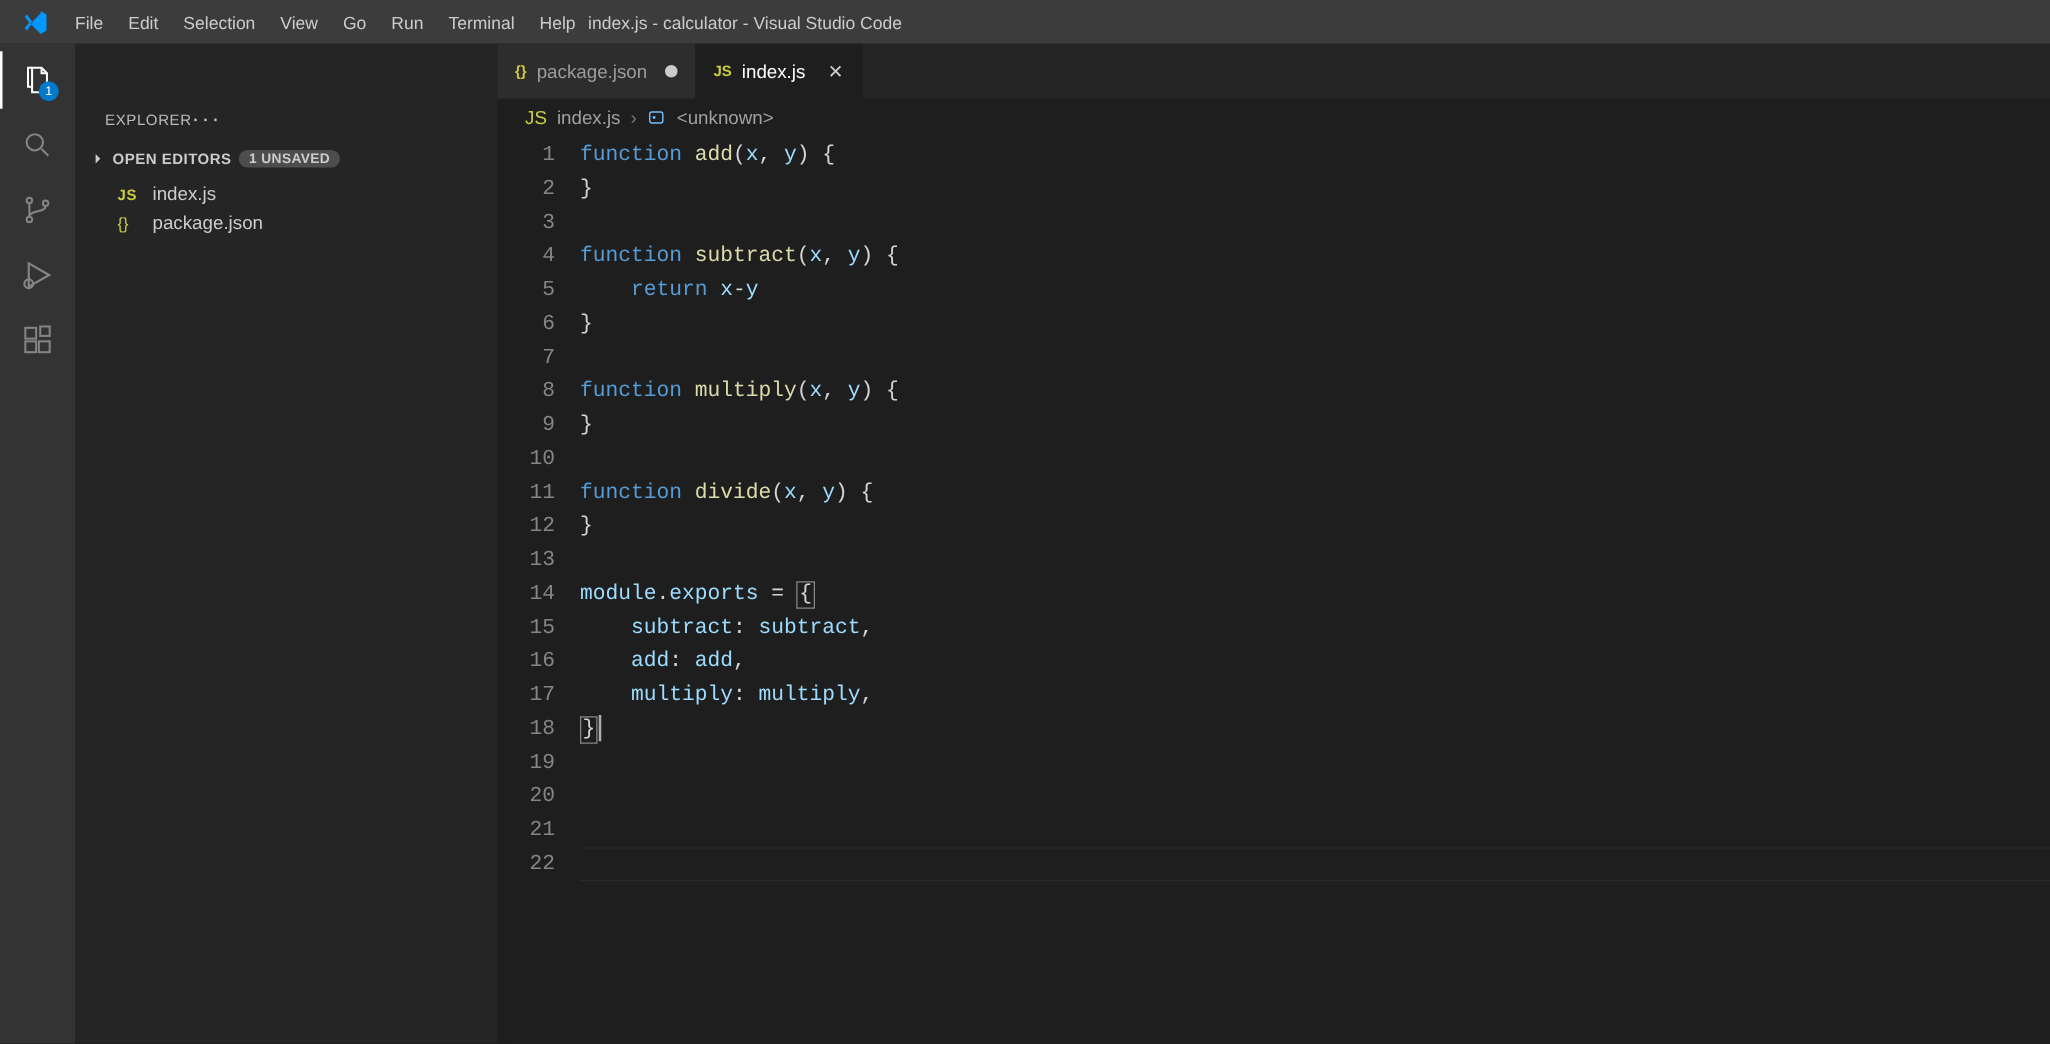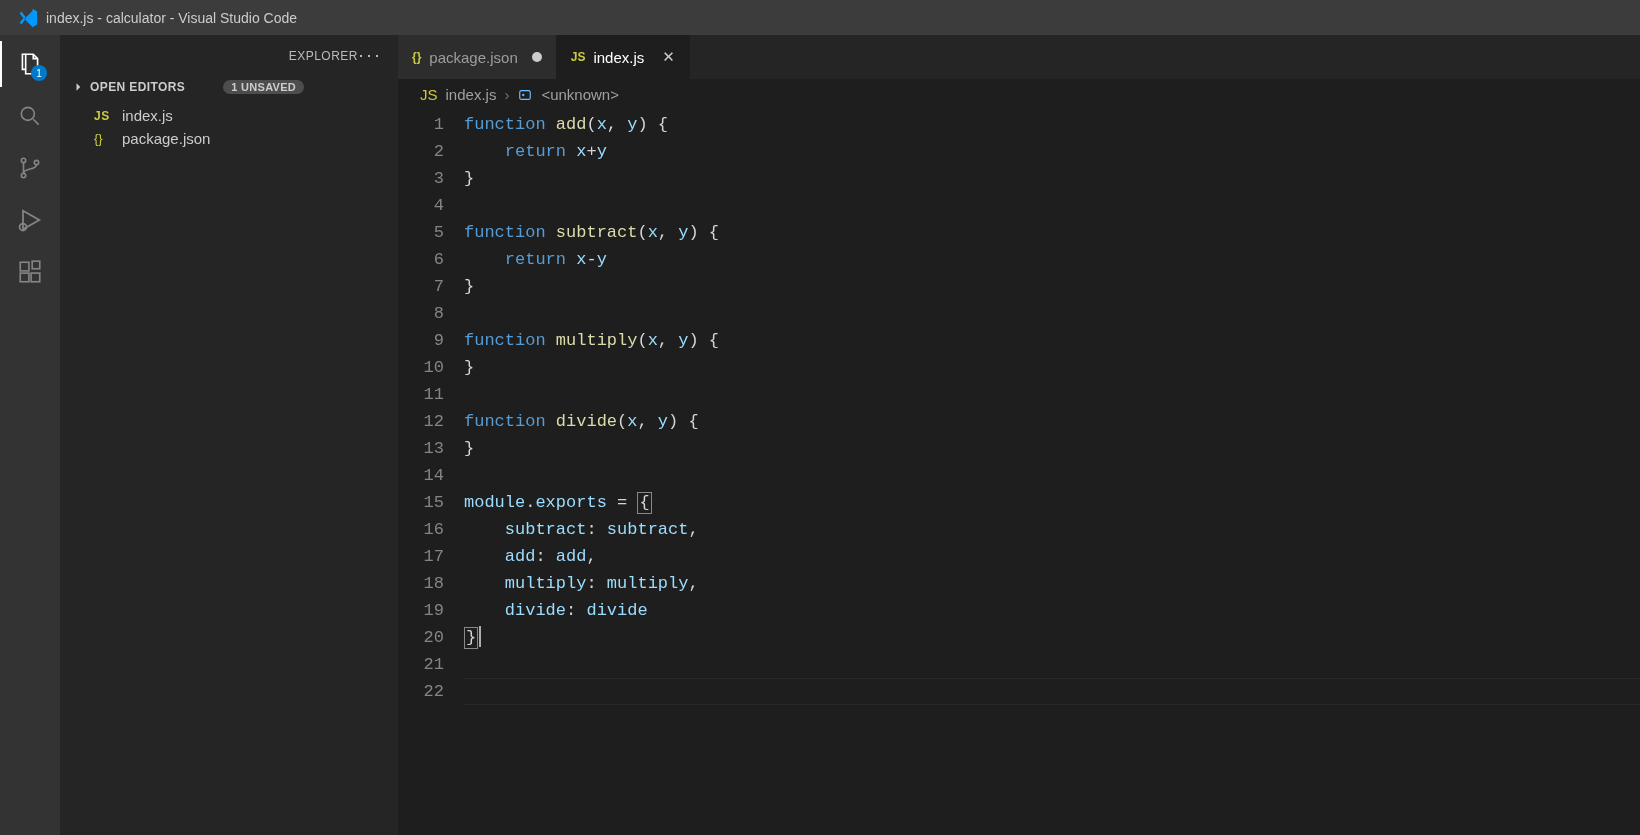--- a/index.html
+++ b/index.html
@@ -60,35 +60,35 @@
   }
 
   
   .sidebar {
     width: 338px;
     background: #252526;
     color: #cccccc;
     display:flex; flex-direction:column;
   }
   .sidebar-header {
-    display:flex; align-items:center; justify-content:flex-end;
+    display:flex; align-items:center; justify-content:flex-start;
     padding: 10px 16px 8px 24px;
-    font-size:12px; letter-spacing:0.5px; color:#bbbbbb;
+    font-size:12px; letter-spacing:0.5px; color:#bbbbbb;margin-top:40px;
   }
   .sidebar-header .more { color:#cccccc; font-size:18px; letter-spacing:2px; }
   .section-header {
     display:flex; align-items:center; gap:6px;
     padding: 6px 12px;
     font-size:12px; font-weight:700; letter-spacing:0.4px;
     color:#cccccc;
   }
   .chevron { width:12px; height:12px; display:inline-flex; align-items:center; justify-content:center; color:#cccccc;}
   .pill {
     background:#4d4d4d; color:#cccccc; border-radius:10px;
-    padding:1px 8px; font-size:11px; letter-spacing:0.3px;margin-left:32px;
+    padding:1px 8px; font-size:11px; letter-spacing:0.3px;
   }
   .tree { padding: 4px 0 0 0; }
   .tree-item {
     display:flex; align-items:center; gap:8px;
     padding: 3px 12px 3px 34px;
     font-size: 15px;
     color:#cccccc;
   }
   .file-icon-js {
     color:#cbcb41; font-weight:700; font-size:12px; letter-spacing:0.5px;
@@ -180,20 +180,30 @@
 </style>
 </head>
 <body>
 
 <div class="titlebar">
   <div class="logo">
     <svg width="22" height="22" viewBox="0 0 24 24">
         <path fill="#0098ff" d="M17 2l5 3v14l-5 3-9-9 9-9zM3 7l4 5-4 5 2 2 5-7-5-7-2 2z"></path>
       </svg>
   </div>
+  <div class="menus" id="menu-bar">
+      <div class="menu-item">File</div>
+      <div class="menu-item">Edit</div>
+      <div class="menu-item">Selection</div>
+      <div class="menu-item">View</div>
+      <div class="menu-item">Go</div>
+      <div class="menu-item">Run</div>
+      <div class="menu-item">Terminal</div>
+      <div class="menu-item">Help</div>
+    </div>
   <div class="title">index.js - calculator - Visual Studio Code</div>
   <div style="width:100px"></div>
 </div>
 
 <div class="main">
 
   <div class="activitybar">
     <div class="activity-icon active">
       <svg width="26" height="26" viewBox="0 0 24 24" fill="none" stroke="currentColor" stroke-width="1.5">
           <path d="M8 3h7l4 4v14H8z"></path>
@@ -304,35 +314,33 @@
           <div class="ln">17</div>
           <div class="ln">18</div>
           <div class="ln">19</div>
           <div class="ln">20</div>
           <div class="ln">21</div>
           <div class="ln">22</div>
         </div>
       <div class="code" id="code">
           <div class="current-line" style="top: 567px;"></div>
           <div class="codeline"><span class="kw">function </span><span class="fn">add</span><span class="pn">(</span><span class="var">x</span><span class="pn">, </span><span class="var">y</span><span class="pn">) {</span></div>
-          <div class="codeline"><span class="pn">    </span><span class="kw">return </span><span class="var">x</span><span class="op">+</span><span class="var">y</span></div>
           <div class="codeline"><span class="pn">}</span></div>
           <div class="codeline"></div>
           <div class="codeline"><span class="kw">function </span><span class="fn">subtract</span><span class="pn">(</span><span class="var">x</span><span class="pn">, </span><span class="var">y</span><span class="pn">) {</span></div>
           <div class="codeline"><span class="pn">    </span><span class="kw">return </span><span class="var">x</span><span class="op">-</span><span class="var">y</span></div>
           <div class="codeline"><span class="pn">}</span></div>
           <div class="codeline"></div>
           <div class="codeline"><span class="kw">function </span><span class="fn">multiply</span><span class="pn">(</span><span class="var">x</span><span class="pn">, </span><span class="var">y</span><span class="pn">) {</span></div>
           <div class="codeline"><span class="pn">}</span></div>
           <div class="codeline"></div>
           <div class="codeline"><span class="kw">function </span><span class="fn">divide</span><span class="pn">(</span><span class="var">x</span><span class="pn">, </span><span class="var">y</span><span class="pn">) {</span></div>
           <div class="codeline"><span class="pn">}</span></div>
           <div class="codeline"></div>
           <div class="codeline"><span class="var">module</span><span class="pn">.</span><span class="var">exports</span><span class="pn"> = </span><span class="bracket-box pn">{</span></div>
           <div class="codeline"><span class="pn">    </span><span class="var">subtract</span><span class="pn">: </span><span class="var">subtract</span><span class="pn">,</span></div>
           <div class="codeline"><span class="pn">    </span><span class="var">add</span><span class="pn">: </span><span class="var">add</span><span class="pn">,</span></div>
           <div class="codeline"><span class="pn">    </span><span class="var">multiply</span><span class="pn">: </span><span class="var">multiply</span><span class="pn">,</span></div>
-          <div class="codeline"><span class="pn">    </span><span class="var">divide</span><span class="pn">: </span><span class="var">divide</span></div>
           <div class="codeline"><span class="bracket-box pn">}</span><span class="cursor"></span></div>
         </div>
     </div>
   </div>
 </div>
 
 </body></html>

